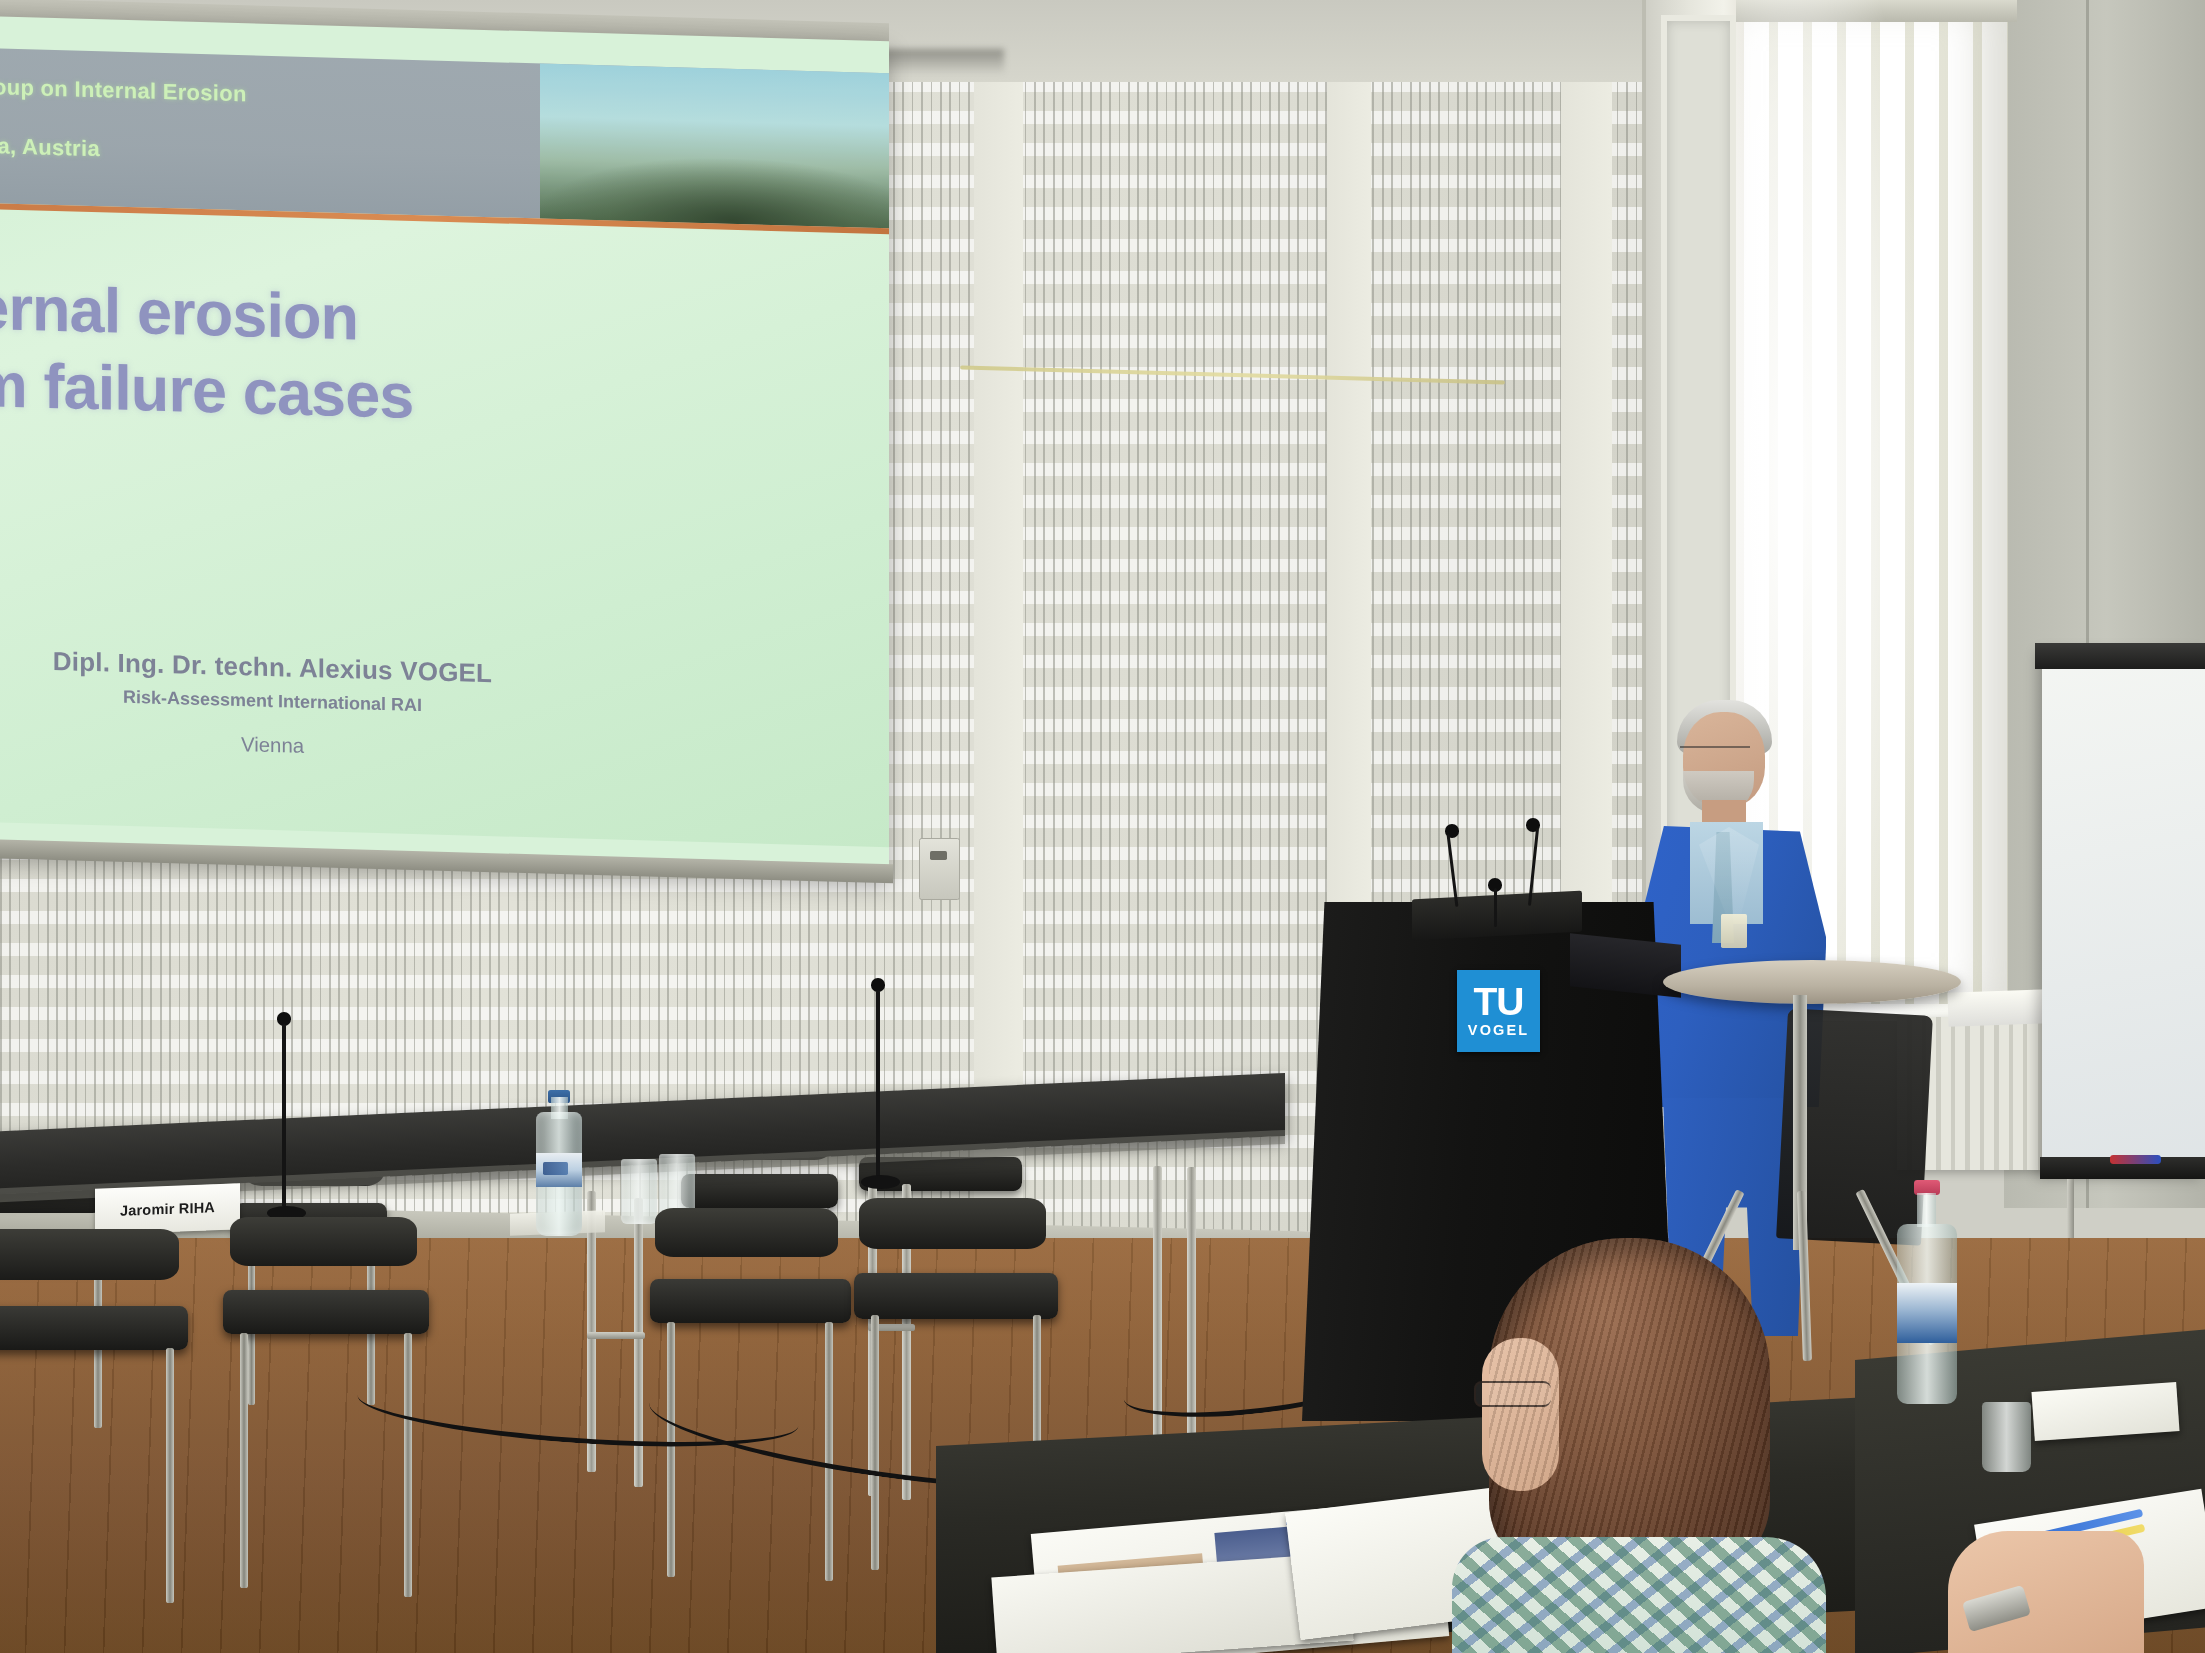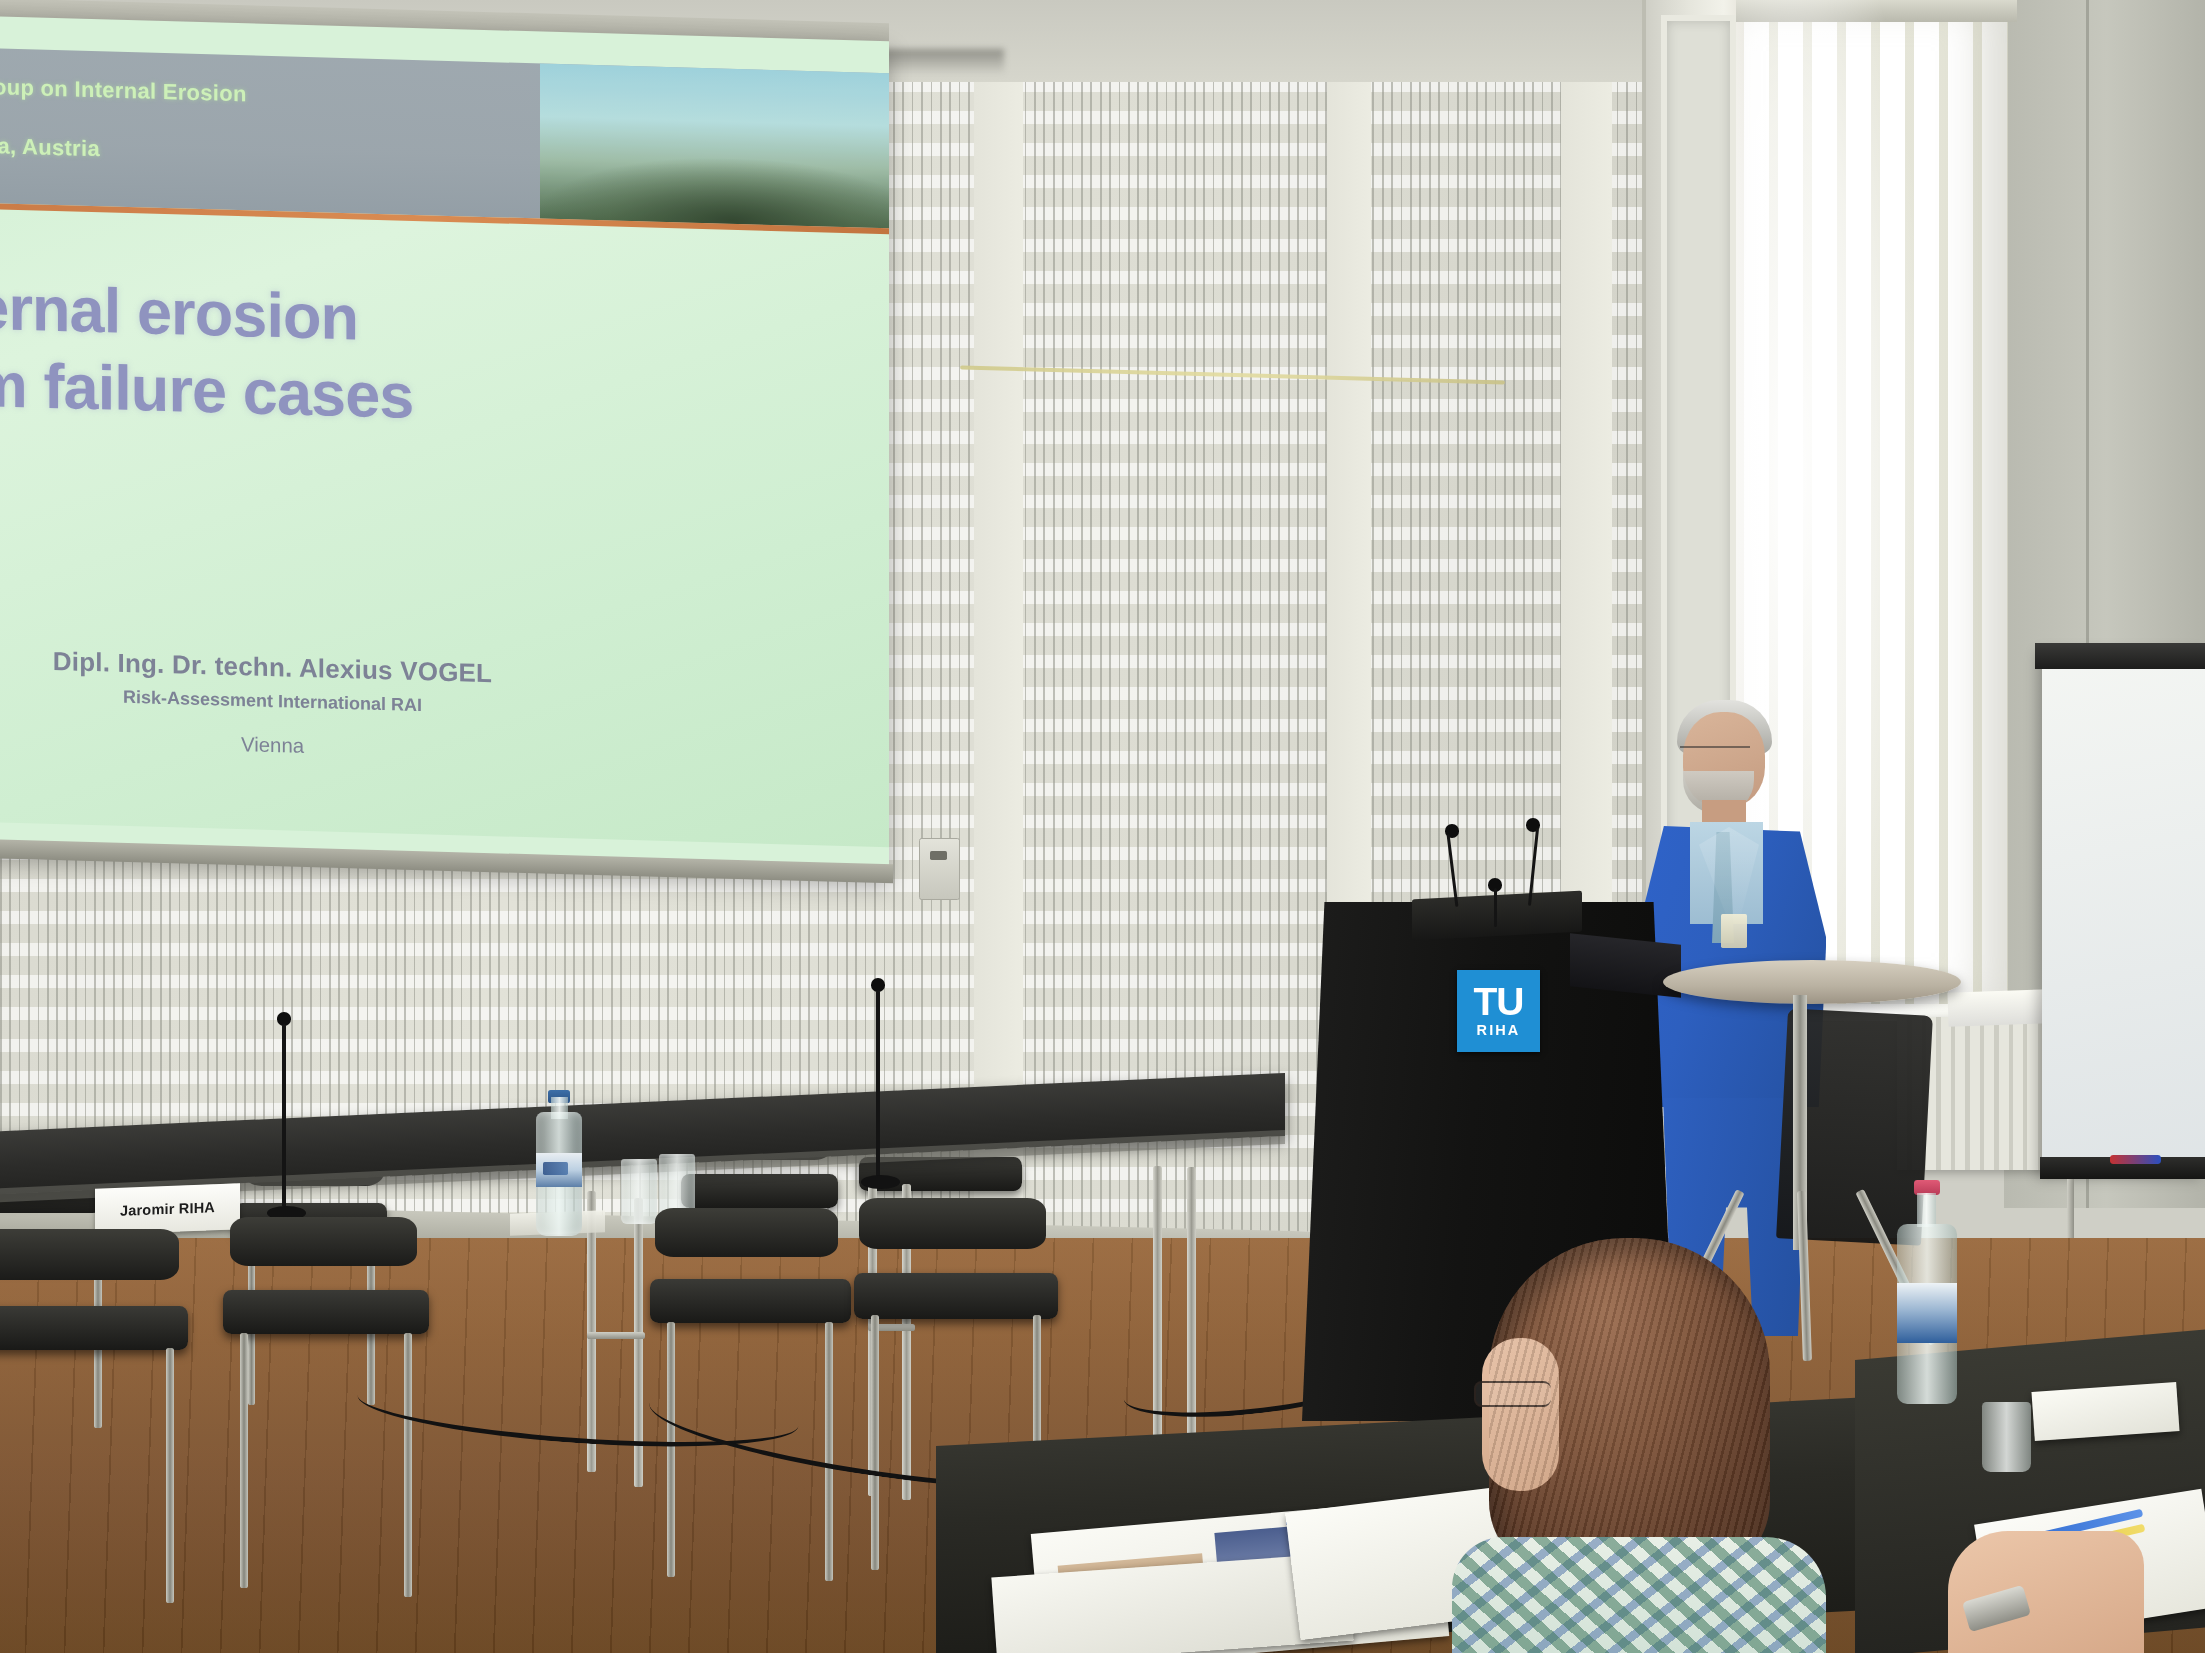--- a/index.html
+++ b/index.html
@@ -619,21 +619,21 @@
     <div class="mic-head" style="left:3.4px;top:0;"></div>
     <div class="mic-stem" style="left:8.5px;top:10.2px;height:78px;transform:rotate(6deg);"></div>
   </div>
   <div class="mic" style="left:1485px;top:878px;">
     <div class="mic-head" style="left:3.4px;top:0;"></div>
     <div class="mic-stem" style="left:8.5px;top:10.2px;height:39px;"></div>
   </div>
 
   <div class="tu-logo">
     <span class="tu">TU</span>
-    <span class="wien">RIHA</span>
+    <span class="wien">VOGEL</span>
   </div>
 
   <div class="side-chair"></div>
   <div class="hi-table-top"></div>
   <div class="hi-table-post"></div>
   <div class="hi-leg" style="left:1736px;top:1191px;height:179px;transform:rotate(26deg);"></div>
   <div class="hi-leg" style="left:1797px;top:1191px;height:170px;transform:rotate(-2deg);"></div>
   <div class="hi-leg" style="left:1855px;top:1191px;height:170px;transform:rotate(-26deg);"></div>
 
   <div class="fg-desk"></div>

